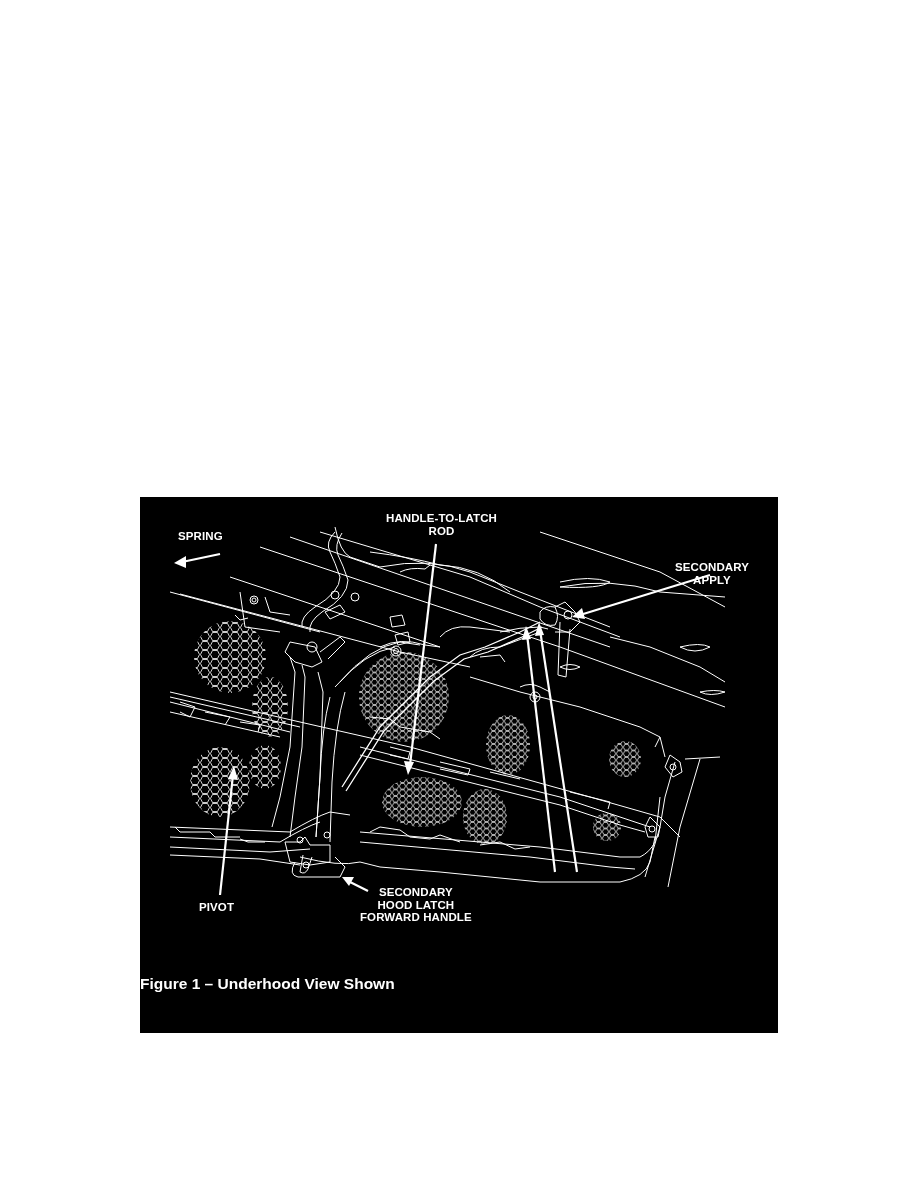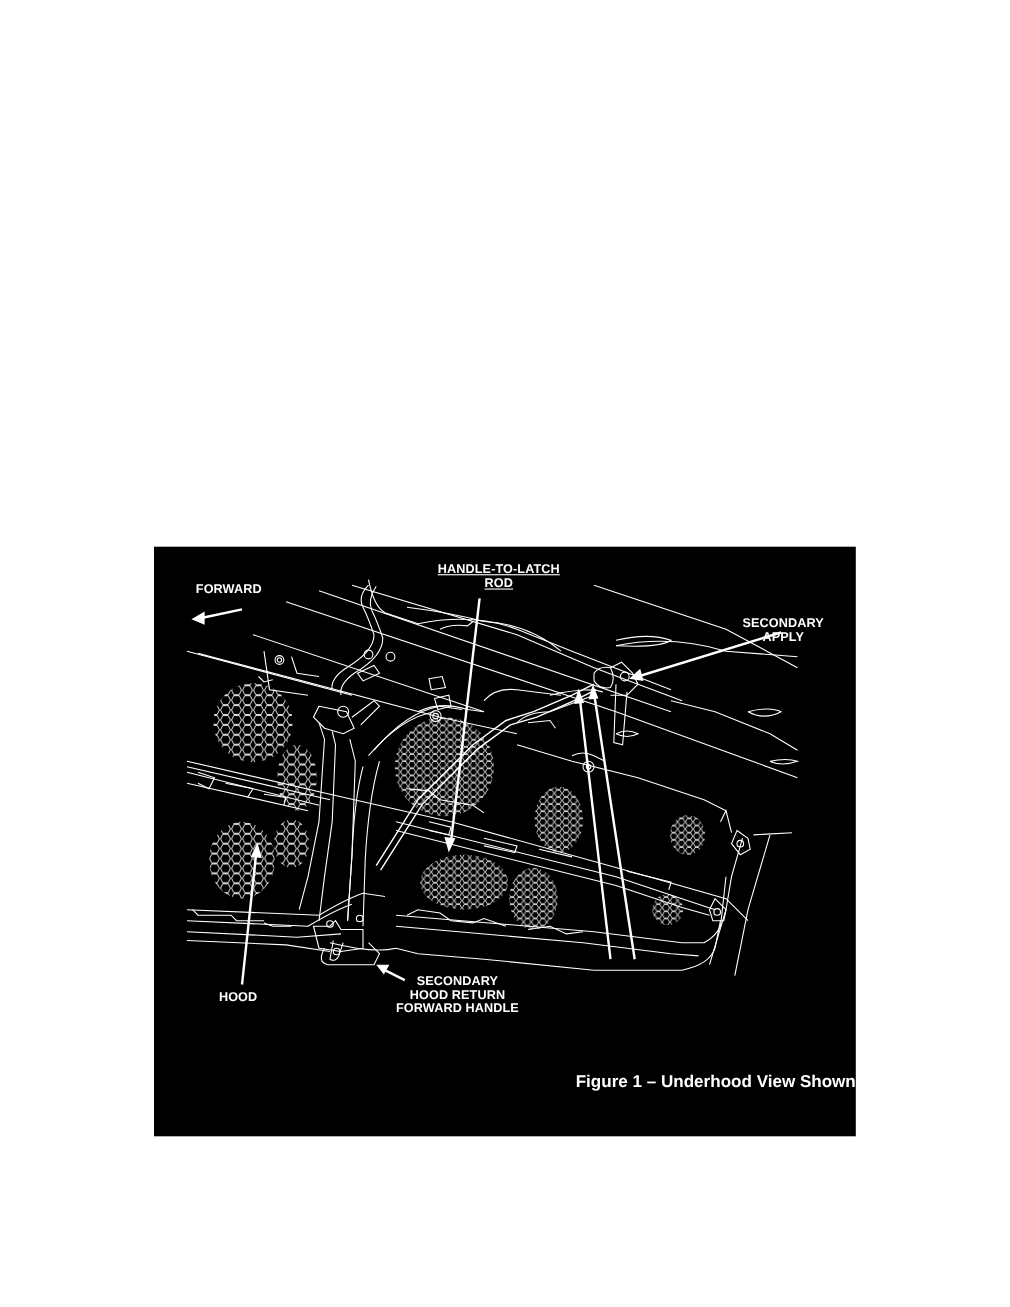--- a/index.html
+++ b/index.html
@@ -1,20 +1,20 @@
 <!DOCTYPE html>
 <html><head>
 <meta charset="utf-8">
 <style>
   html, body { margin: 0; padding: 0; background: #ffffff; }
   body { width: 918px; height: 1188px; position: relative; overflow: hidden; font-family: "Liberation Sans", sans-serif; }
   .figure { position: absolute; left: 140px; top: 497px; width: 638px; height: 536px; background: #000000; overflow: hidden; }
   .figure svg { position: absolute; left: 0; top: 0; width: 638px; height: 536px; }
   .lbl { position: absolute; color: #ffffff; font-family: "Liberation Sans", sans-serif; font-weight: bold; font-size: 11.5px; line-height: 12.5px; text-align: center; white-space: nowrap; letter-spacing: 0.1px; }
-  .caption { position: absolute; left: 0; width: 638px; top: 478px; color: #ffffff; font-family: "Liberation Sans", sans-serif; font-weight: bold; font-size: 15.5px; text-align: right; }
+  .caption { position: absolute; left: 0; width: 638px; top: 478px; color: #ffffff; font-family: "Liberation Sans", sans-serif; font-weight: bold; font-size: 15.5px; text-align: left; }
 </style>
 </head>
 <body>
 
 <div class="figure">
   <svg viewBox="0 0 638 536" xmlns="http://www.w3.org/2000/svg">
     <defs>
       <pattern id="hex" width="10" height="9" patternUnits="userSpaceOnUse">
         <path d="M2.5 0.5 L7.5 0.5 L9.5 4.5 L7.5 8.5 L2.5 8.5 L0.5 4.5 Z" fill="none" stroke="#fff" stroke-width="0.8"></path>
       </pattern>
@@ -162,35 +162,35 @@
       <line x1="228" y1="394" x2="208" y2="384"></line>
       <polygon points="202,380 214,380 209,389" stroke="none"></polygon>
 
       <line x1="437" y1="375" x2="400" y2="133"></line>
       <polygon points="399,125 404,138 395,139" stroke="none"></polygon>
       <line x1="415" y1="375" x2="387" y2="137"></line>
       <polygon points="386,129 391,142 382,143" stroke="none"></polygon>
     </g>
   </svg>
 
-  <div class="lbl" style="left:38px; top:33px;">FORWARD</div>
+  <div class="lbl" style="left:38px; top:33px;">SPRING</div>
 
-  <div class="lbl" style="left:258px; top:15px;text-decoration:underline;">
+  <div class="lbl" style="left:246px; top:15px;">
     <div>HANDLE-TO-LATCH</div>
     <div>ROD</div>
   </div>
 
   <div class="lbl" style="left:535px; top:64px;">
     <div>SECONDARY</div>
     <div>APPLY</div>
   </div>
 
-  <div class="lbl" style="left:59px; top:404px;">HOOD</div>
+  <div class="lbl" style="left:59px; top:404px;">PIVOT</div>
 
   <div class="lbl" style="left:220px; top:389px;">
     <div>SECONDARY</div>
-    <div>HOOD RETURN</div>
+    <div>HOOD LATCH</div>
     <div>FORWARD HANDLE</div>
   </div>
 
 
   <div class="caption">Figure 1 – Underhood View Shown</div>
 </div>
 
 </body></html>

